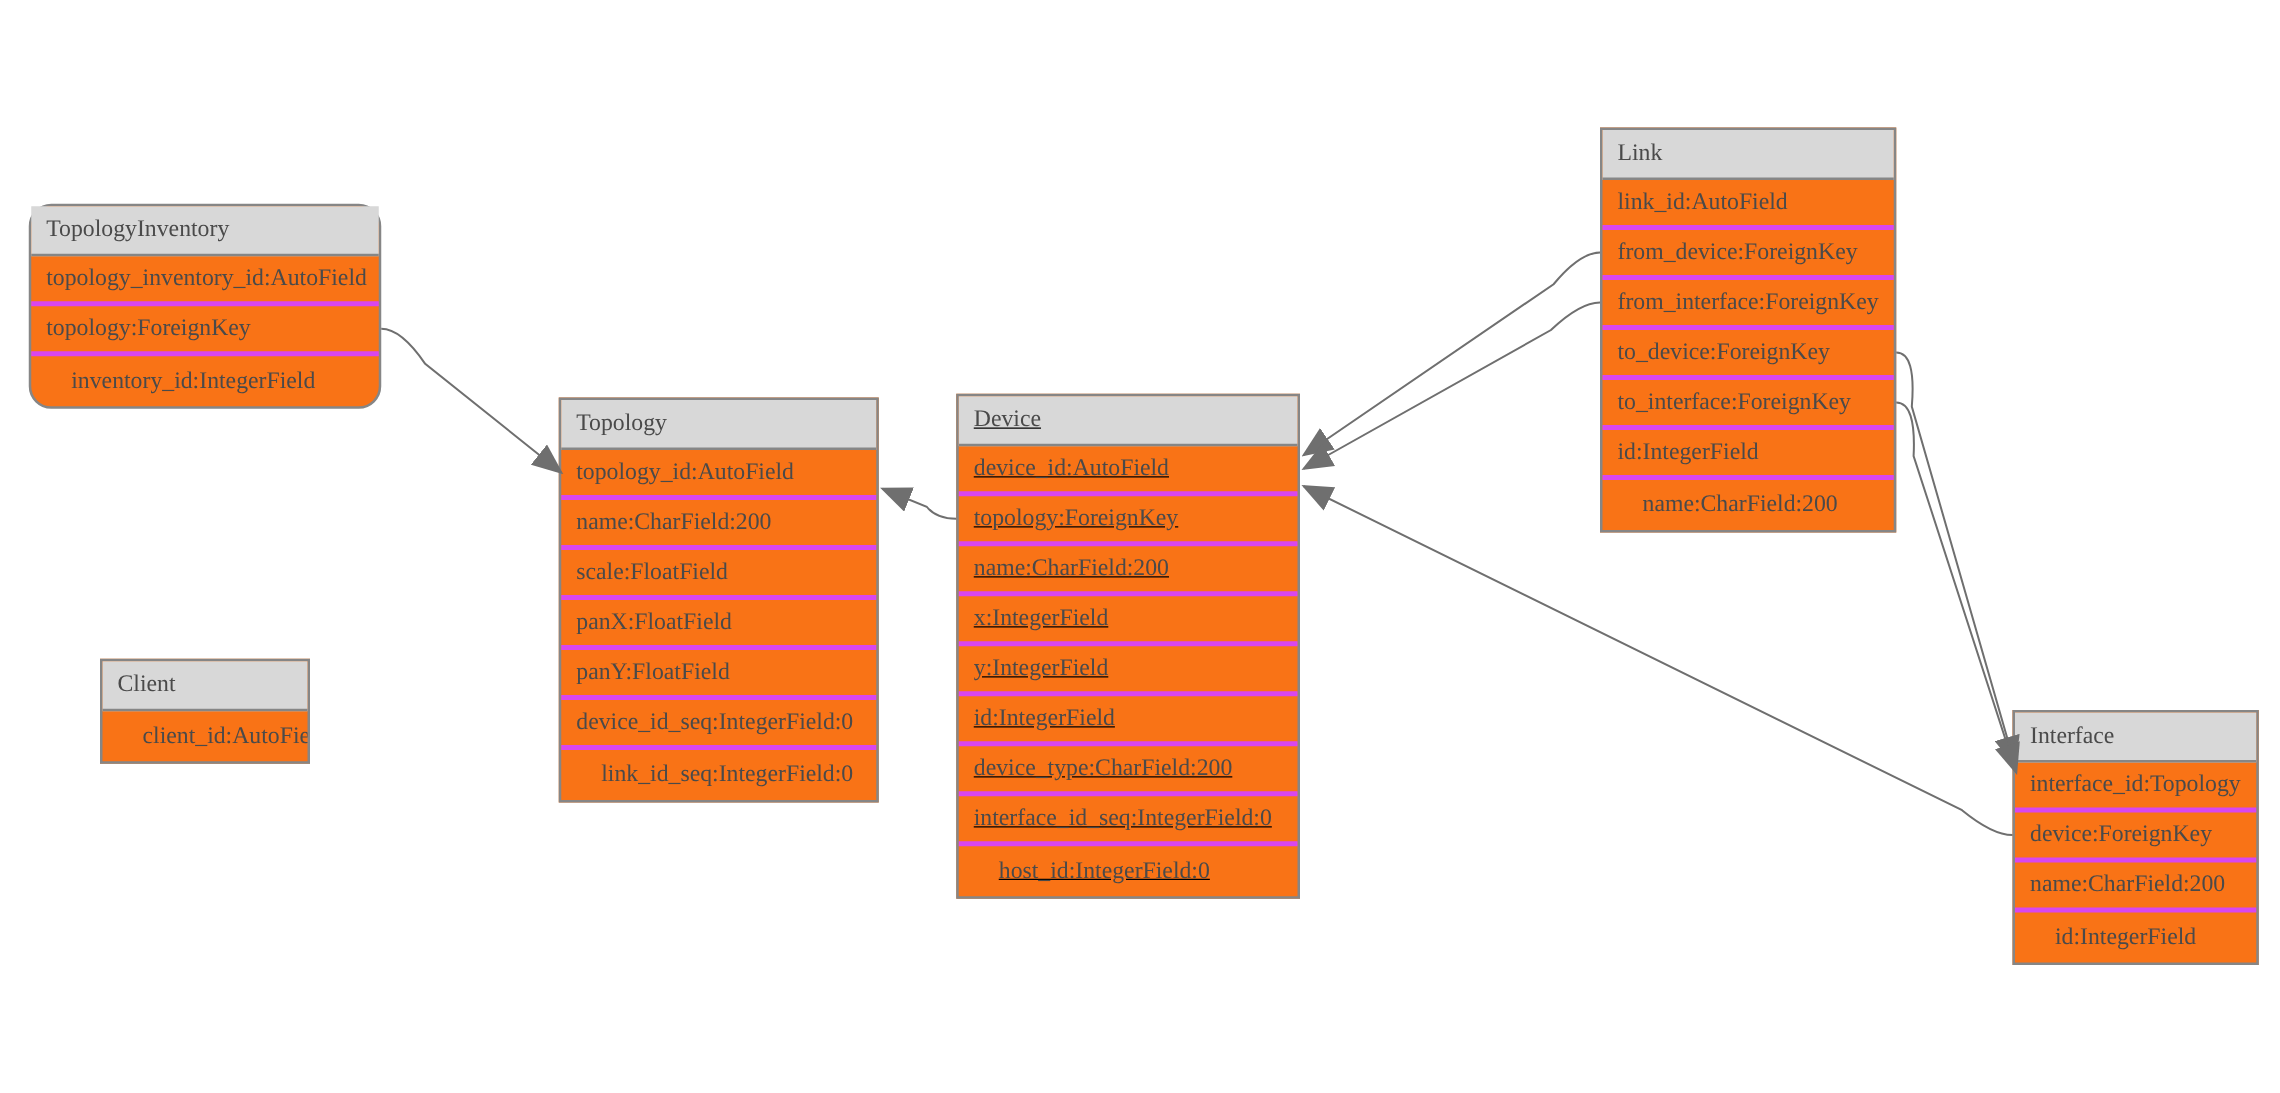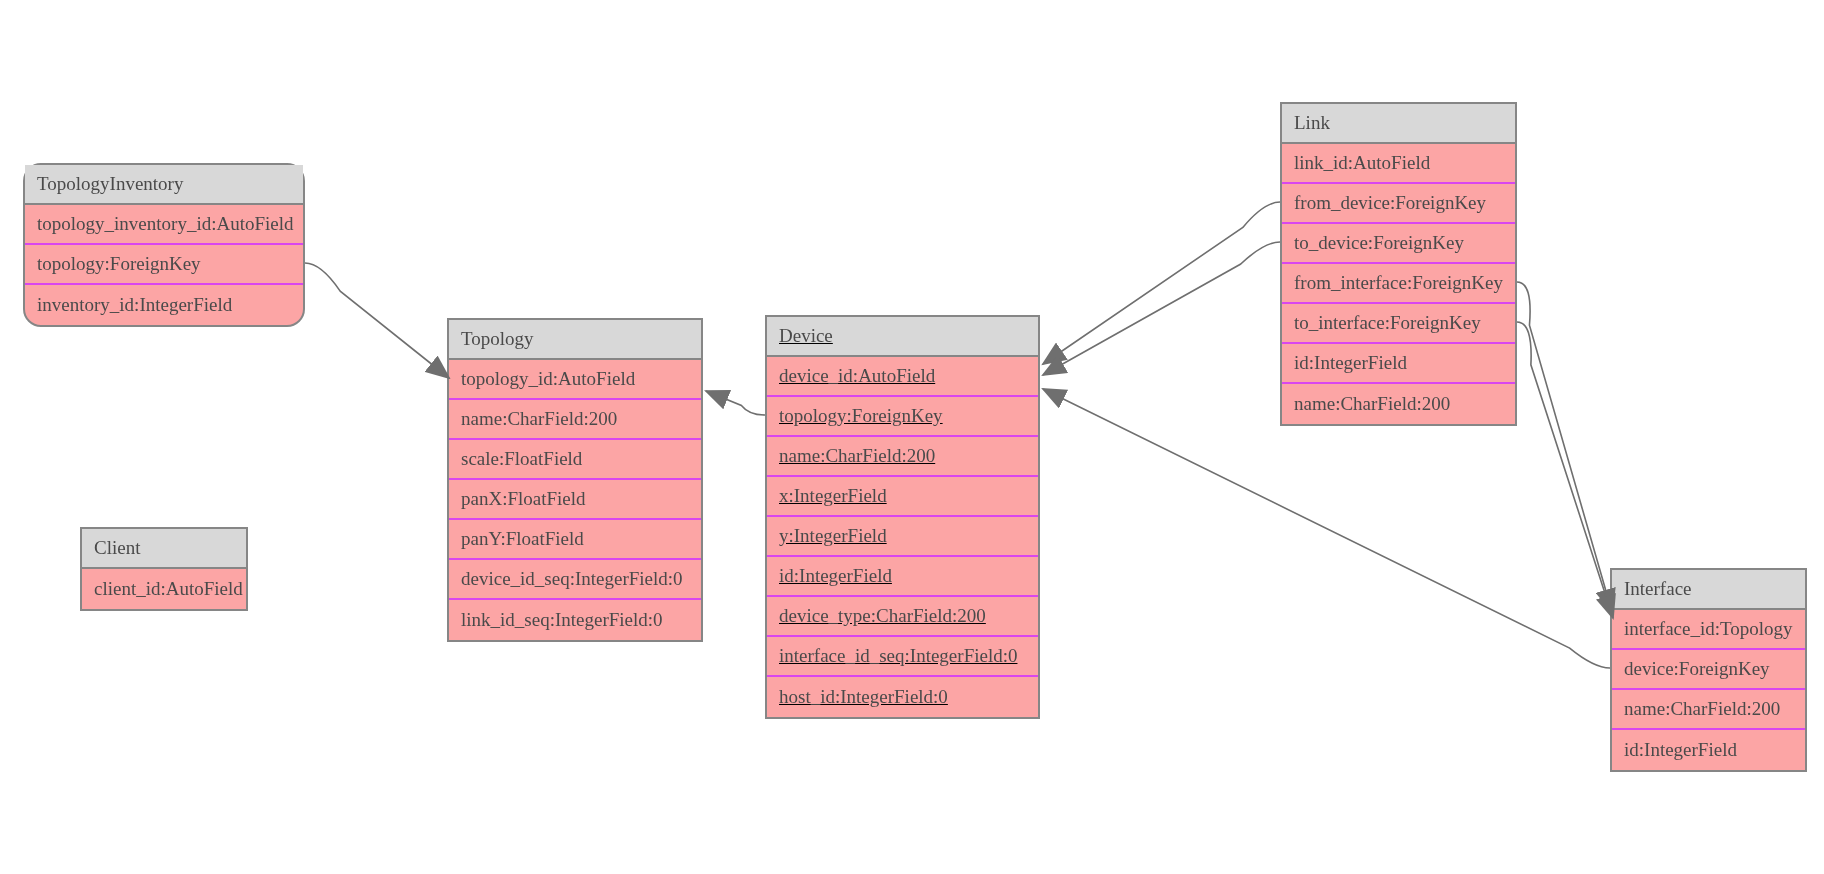--- a/index.html
+++ b/index.html
@@ -5,50 +5,50 @@
   html,body{margin:0;padding:0;background:#ffffff;}
   .canvas{
     position:relative;
     width:1824px;height:874px;
     background:#ffffff;
     overflow:hidden;
     font-family:"Liberation Serif","DejaVu Serif",serif;
   }
   .entity{
     position:absolute;
-    background:#fca5a5;
+    background:#f97316;
     border:2px solid #868686;
     box-sizing:border-box;
     z-index:2;
   }
   .entity-header{
     height:40px;
     background:#d8d8d8;
     border-bottom:2px solid #868686;
     display:flex;align-items:center;
     padding:0 12px;
     box-sizing:border-box;
   }
   .entity-title{
     font-size:19px;
     color:#4a4a4a;
     white-space:nowrap;
   }
   .entity-field{
     height:40px;
-    border-bottom:2px solid #d946ef;
+    border-bottom:4px solid #d946ef;
     display:flex;align-items:center;
     padding:0 12px;
     box-sizing:border-box;
     font-size:19px;
     color:#4a4a4a;
     white-space:nowrap;
     overflow:hidden;
   }
-  .entity-field:last-child{border-bottom:none;}
+  .entity-field:last-child{border-bottom:none;margin-left:20px;}
   #relationship-layer{
     position:absolute;left:0;top:0;
     width:1824px;height:874px;
     pointer-events:none;
     z-index:3;
   }
 </style>
 </head>
 <body>
 
@@ -92,22 +92,22 @@
       <div class="entity-field">device_type:CharField:200</div>
       <div class="entity-field">interface_id_seq:IntegerField:0</div>
       <div class="entity-field">host_id:IntegerField:0</div>
     </div>
     <div class="entity" style="left: 1280px; top: 102px; width: 237px;">
       <div class="entity-header">
         <span class="entity-title">Link</span>
       </div>
       <div class="entity-field">link_id:AutoField</div>
       <div class="entity-field">from_device:ForeignKey</div>
+      <div class="entity-field">from_interface:ForeignKey</div>
       <div class="entity-field">to_device:ForeignKey</div>
-      <div class="entity-field">from_interface:ForeignKey</div>
       <div class="entity-field">to_interface:ForeignKey</div>
       <div class="entity-field">id:IntegerField</div>
       <div class="entity-field">name:CharField:200</div>
     </div>
     <div class="entity" style="left: 1610px; top: 568px; width: 197px;">
       <div class="entity-header">
         <span class="entity-title">Interface</span>
       </div>
       <div class="entity-field">interface_id:Topology</div>
       <div class="entity-field">device:ForeignKey</div>

